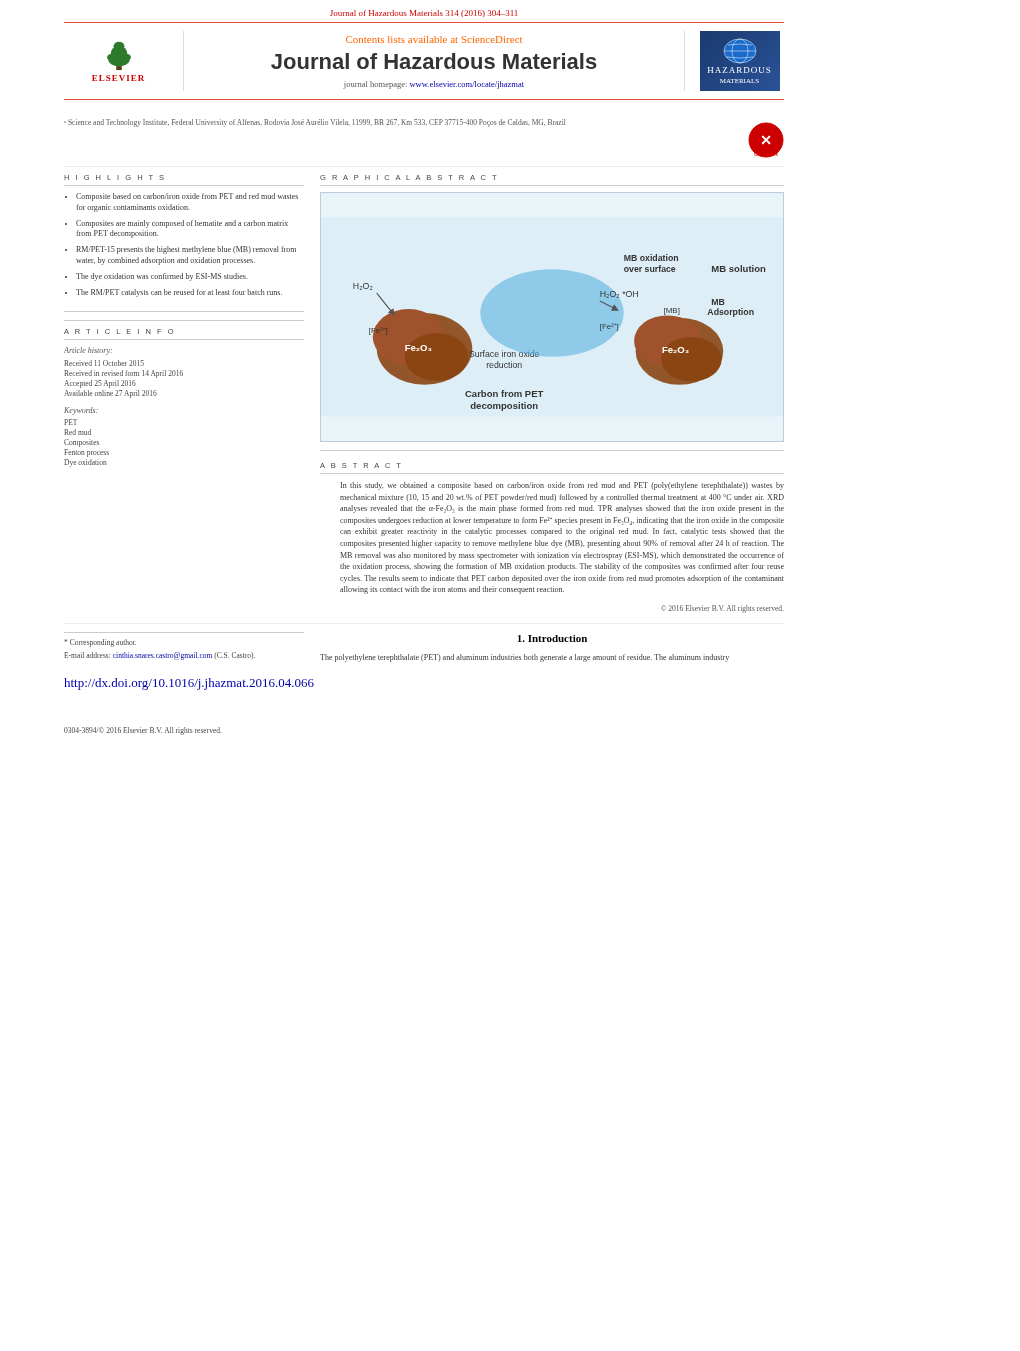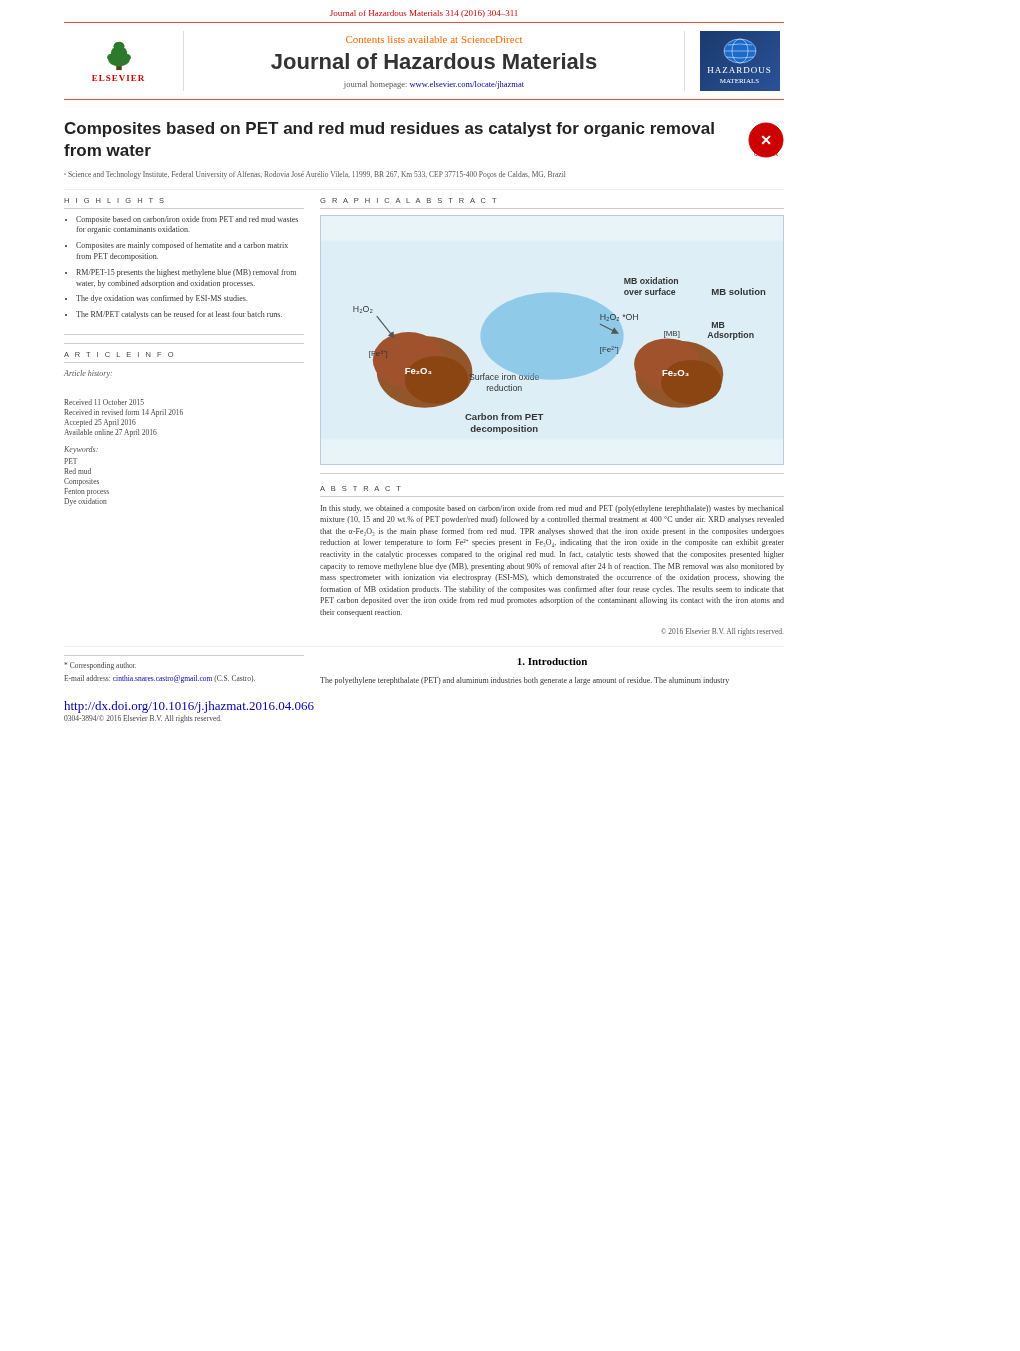--- a/index.html
+++ b/index.html
@@ -203,21 +203,21 @@
     
     .article-info {
       border-top: 1px solid #ccc;
       padding-top: 6px;
       margin-bottom: 0;
     }
     .article-info-label {
       font-style: italic;
       font-size: 8px;
       color: #555;
-      margin-bottom: 20px;
+      margin-bottom: 4px;
     }
     .article-info-item {
       font-size: 7.5px;
       color: #444;
       margin-bottom: 1px;
     }
     .kw-label {
       font-style: italic;
       font-size: 8px;
       color: #555;
@@ -239,20 +239,21 @@
       color: #444;
       border-bottom: 1px solid #ccc;
       padding-bottom: 3px;
       margin-bottom: 6px;
     }
     .abstract-text {
       font-size: 8px;
       color: #333;
       line-height: 1.45;
       text-align: justify;
+      margin-left: 20px;
     }
     .copyright {
       font-size: 7.5px;
       color: #555;
       text-align: right;
       margin-top: 8px;
     }
 
     
     .bottom-section {
@@ -266,21 +267,21 @@
     .bottom-right { flex: 1; }
 
     .footnote-text {
       font-size: 7.5px;
       color: #444;
       margin-bottom: 3px;
       line-height: 1.35;
     }
     .footnote-email { color: #00a; text-decoration: none; }
     .doi-text { font-size: 13px; color: #00a; text-decoration: none; }
-    .issn-text { font-size: 7.5px; color: #444; }
+    .issn-text { font-size: 7.5px; color: #444; margin-top: 35px; }
 
     .intro-title {
       text-align: center;
       font-size: 11px;
       font-weight: bold;
       margin-bottom: 8px;
     }
     .intro-text {
       font-size: 8px;
       color: #333;
@@ -335,21 +336,20 @@
           <path d="M4 20 Q18 22 32 20" stroke="#fff" stroke-width="0.5" fill="none"></path>
         </svg>
         <div class="badge-title">HAZARDOUS</div>
         <div>MATERIALS</div>
       </div>
     </div>
   </div>
 
   <div class="article-section">
     <div class="article-title-block">
-      <div class="article-title">Composites based on PET and red mud residues as catalyst for organic removal from water</div>
       <div class="affiliations">
         <div>ᵃ Science and Technology Institute, Federal University of Alfenas, Rodovia José Aurélio Vilela, 11999, BR 267, Km 533, CEP 37715-400 Poços de Caldas, MG, Brazil</div>
       </div>
     </div>
     <div class="crossmark">
 
       <svg class="crossmark-icon" viewBox="0 0 36 36">
         <circle cx="18" cy="18" r="17" fill="#c00" stroke="#c00"></circle>
         <text x="18" y="23" text-anchor="middle" fill="#fff" font-size="14" font-weight="bold" font-family="Arial">✕</text>
         <text x="18" y="34" text-anchor="middle" fill="#c00" font-size="5" font-family="Arial">CrossMark</text>

